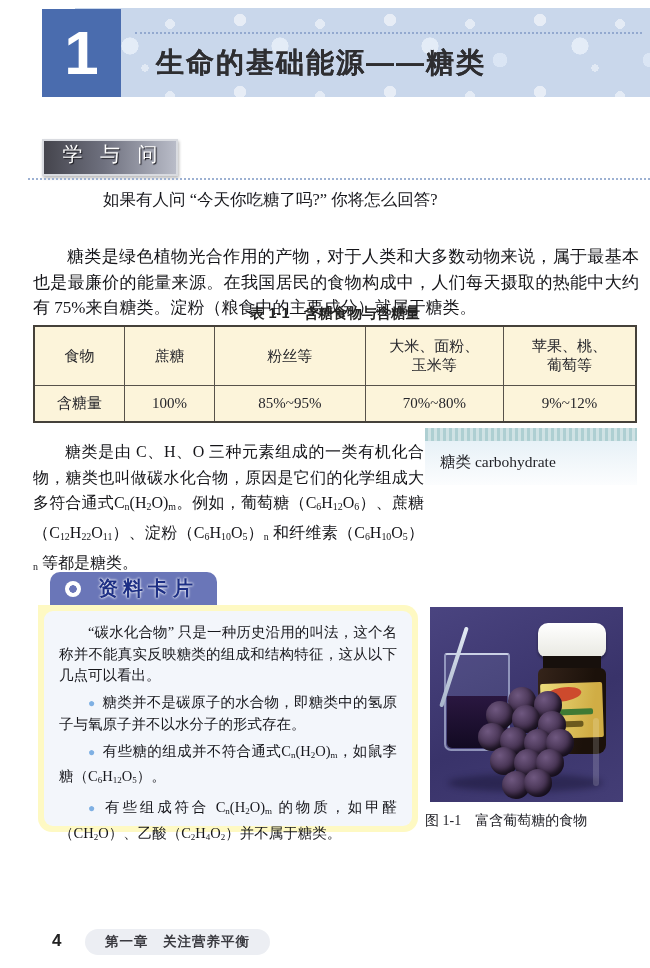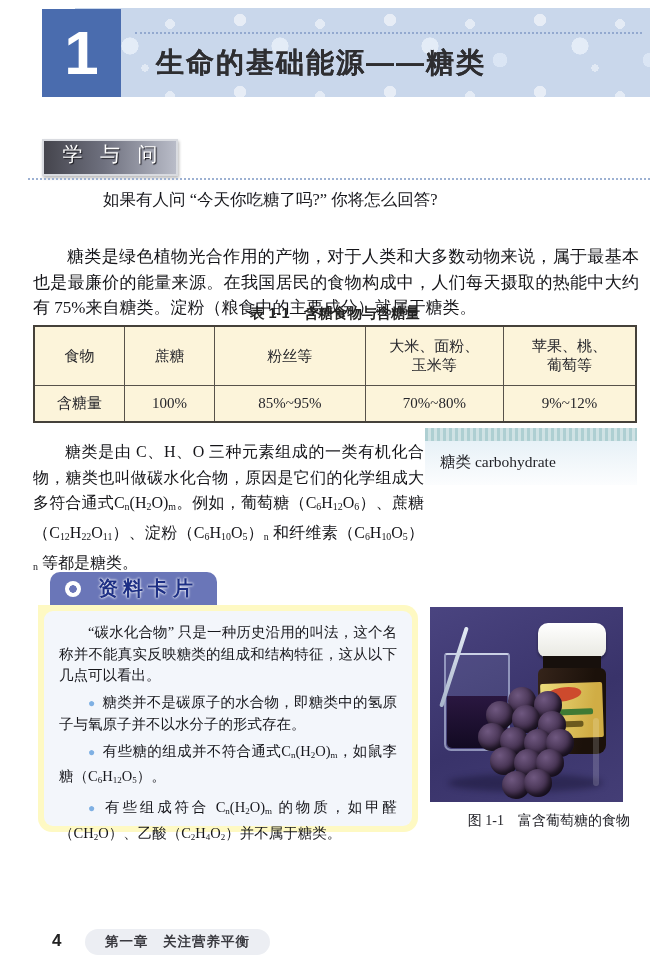--- a/index.html
+++ b/index.html
@@ -198,21 +198,21 @@
   .label-line1, .label-line2 {
     position:absolute; left:8px; height:6px; background:#3f7a34; border-radius:2px;
   }
   .label-line1 { top:26px; width:44px; }
   .label-line2 { top:38px; width:34px; background:#6c5a1e; }
   .jar-shine {
     position:absolute; right:7px; top:50px; width:6px; height:68px;
     background:rgba(255,255,255,.16); border-radius:3px;
   }
   .fig-caption {
-    position:absolute; left:425px; top:812px; width:205px; text-align:right;
+    position:absolute; left:425px; top:812px; width:205px; text-align:left;
     font-size:14px; color:#222228;
   }
 
   
   .footer-num {
     position:absolute; left:52px; top:931px;
     font-family:"Liberation Sans","DejaVu Sans",sans-serif;
     font-weight:bold; font-size:17px; color:#222;
   }
   .footer-pill {

